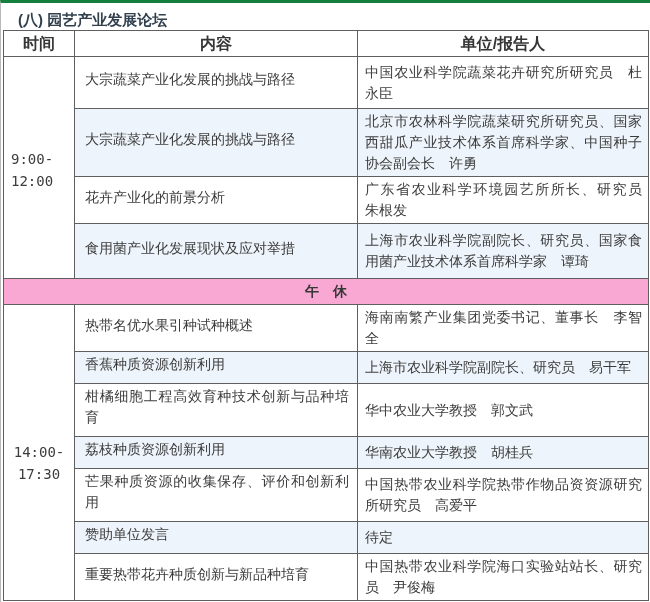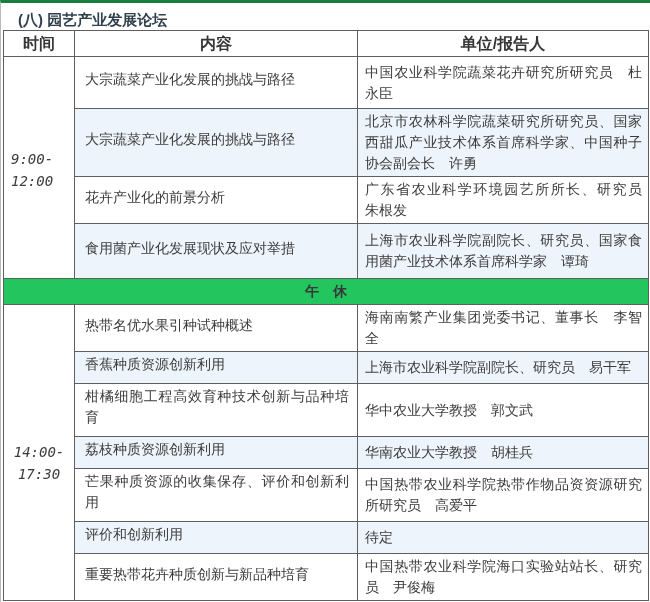--- a/index.html
+++ b/index.html
@@ -54,39 +54,38 @@
     text-align: center; color: #353535;
     background: #ffffff;
     height: 26px; padding: 2px 4px;
   }
   td.time {
     font-family: "DejaVu Sans Mono", monospace;
     font-size: 14px; line-height: 22px;
     vertical-align: top;
     background: #ffffff;
     color: #3c3c3c;
-    font-style: italic;
   }
   td.time.morning   { text-align: left;   padding: 6px 2px 2px 7px; }
   td.time.afternoon { text-align: center; padding: 22px 2px 2px 2px; }
   td.content {
     padding: 2px 8px 8px 10px;
     text-align: justify;
   }
   td.speaker {
     padding: 2px 6px 2px 7px;
     text-align: justify;
   }
   tr.tint td { background: #eef4fb; }
   td.lunch {
     height: 26px;
     text-align: center;
     font-weight: bold;
     color: #383838;
-    background: #22c55e;
+    background: #f9a8d4;
     padding: 2px;
   }
 </style>
 </head>
 <body>
 
 <div class="doc">
 
   <div class="title">(八) 园艺产业发展论坛</div>
 
@@ -148,21 +147,21 @@
     </tr>
     <tr class="tint" style="height:30px;">
       <td class="content">荔枝种质资源创新利用</td>
       <td class="speaker">华南农业大学教授　胡桂兵</td>
     </tr>
     <tr style="height:50px;">
       <td class="content">芒果种质资源的收集保存、评价和创新利用</td>
       <td class="speaker">中国热带农业科学院热带作物品资资源研究所研究员　高爱平</td>
     </tr>
     <tr class="tint" style="height:30px;">
-      <td class="content">评价和创新利用</td>
+      <td class="content">赞助单位发言</td>
       <td class="speaker">待定</td>
     </tr>
     <tr style="height:45px;">
       <td class="content">重要热带花卉种质创新与新品种培育</td>
       <td class="speaker">中国热带农业科学院海口实验站站长、研究员　尹俊梅</td>
     </tr>
   </tbody>
     </table>
 
 </div>

